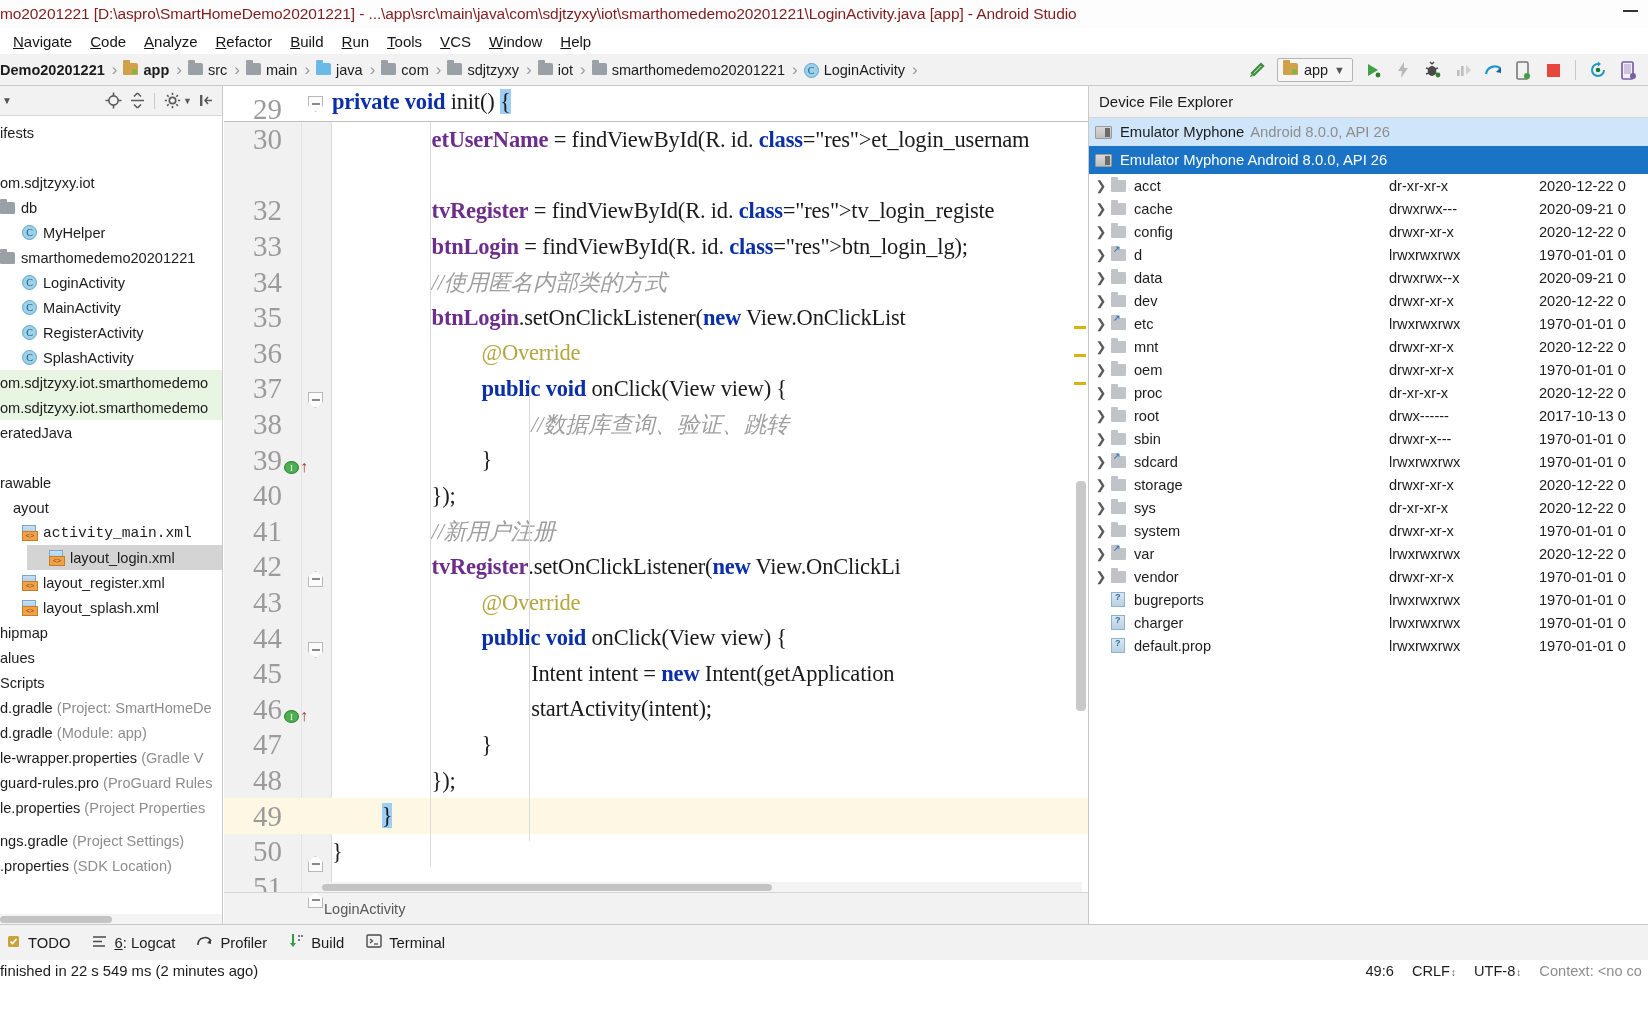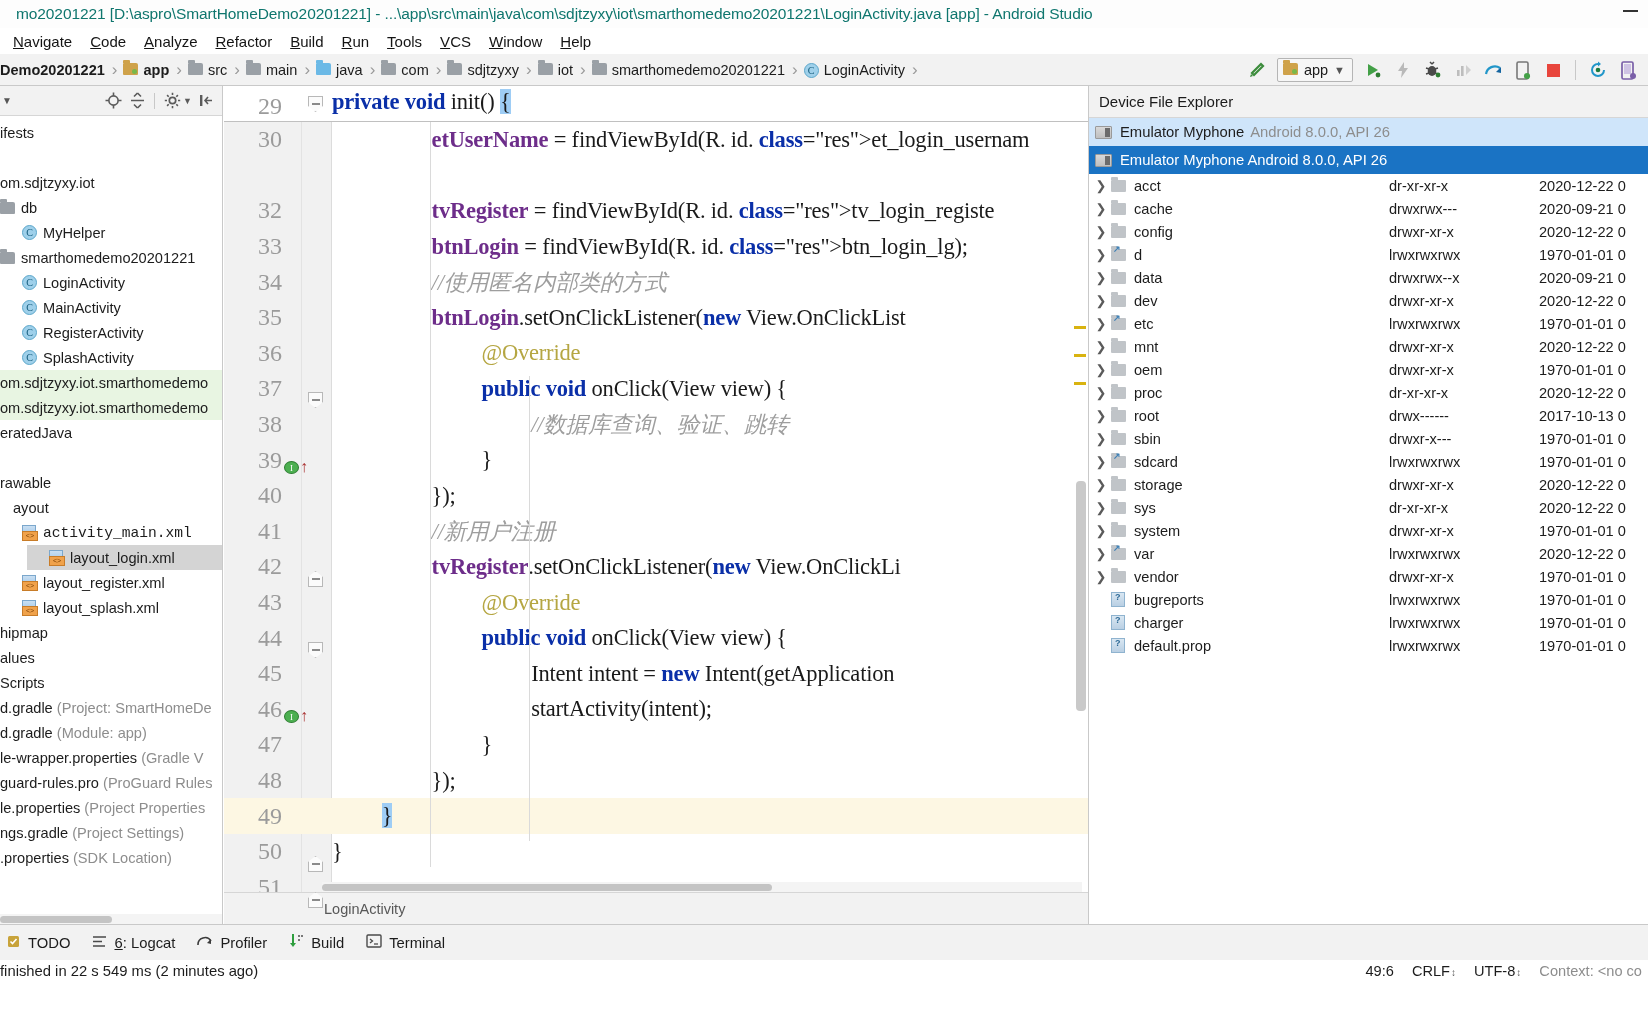--- a/index.html
+++ b/index.html
@@ -14,22 +14,22 @@
   }
   #app { position: relative; width: 1648px; height: 1030px; }
 
   
   .titlebar {
     position: absolute; left: 0; top: 0; width: 1648px; height: 28px;
     background: #fdfdfd;
     display: flex; align-items: center;
   }
   .titlebar .ttl {
-    font-size: 15.5px; color: #0f766e; white-space: nowrap;
-    padding-left: 16px; letter-spacing: -0.1px;
+    font-size: 15.5px; color: #7f1d1d; white-space: nowrap;
+    padding-left: 0px; letter-spacing: -0.1px;
   }
   .win-controls {
     position: absolute; right: 8px; top: 4px; display: flex; gap: 16px;
     align-items: center;
   }
   .win-controls span { display:block; width: 18px; height: 12px; position: relative; }
   .wc-min::after { content:""; position:absolute; left:1px; top:6px; width:15px; height:1.6px; background:#333; }
 
   
   .menubar {
@@ -158,21 +158,21 @@
     background: #f1f1f1; border-right: 1px solid #dcdcdc;
   }
   .gutter .fold-rail { position:absolute; right:0; top:0; width:30px; height:100%; background:#f1f1f1; border-left:1px solid #e3e3e3; }
   .codescroll { position:absolute; left:0; top:0; width: 864px; height: 838px; }
   .line {
     position:absolute; left:0; width: 864px; height: 35.6px;
     display:flex; align-items:center;
   }
   .lnum {
     position:absolute; left:0; width: 58px; text-align:right;
-    font-family: "Liberation Serif", serif; font-size: 24px; color:#9b9b9b;
+    font-family: "Liberation Serif", serif; font-size: 29px; color:#9b9b9b;
   }
   .ltext {
     position:absolute; left: 108px; white-space: pre;
     font-family: "Liberation Serif", serif; font-size: 22.5px; color: #1a1a1a;
     letter-spacing: -0.2px;
   }
   .line.hl { background: #fdf7e3; }
   .kw { color: #0a2fa8; font-weight: bold; }
   .fld { color: #6d2d8a; font-weight: bold; }
   .cmt { color: #9e9e9e; font-style: italic; }
@@ -594,21 +594,21 @@
           <span class="dim">&nbsp;(Gradle V</span>
         </div>
         <div class="tr" style="padding-left: 0px;">
           <span class="nm">guard-rules.pro</span>
           <span class="dim">&nbsp;(ProGuard Rules</span>
         </div>
         <div class="tr" style="padding-left: 0px;">
           <span class="nm">le.properties</span>
           <span class="dim">&nbsp;(Project Properties</span>
         </div>
-        <div class="tr" style="padding-left: 0px;">
+        <div class="tr" style="padding-left: 0px; margin-top: 8px;">
           <span class="nm">ngs.gradle</span>
           <span class="dim">&nbsp;(Project Settings)</span>
         </div>
         <div class="tr" style="padding-left: 0px;">
           <span class="nm">.properties</span>
           <span class="dim">&nbsp;(SDK Location)</span>
         </div>
       </div>
     <div class="lp-hscroll">
         <i></i>

